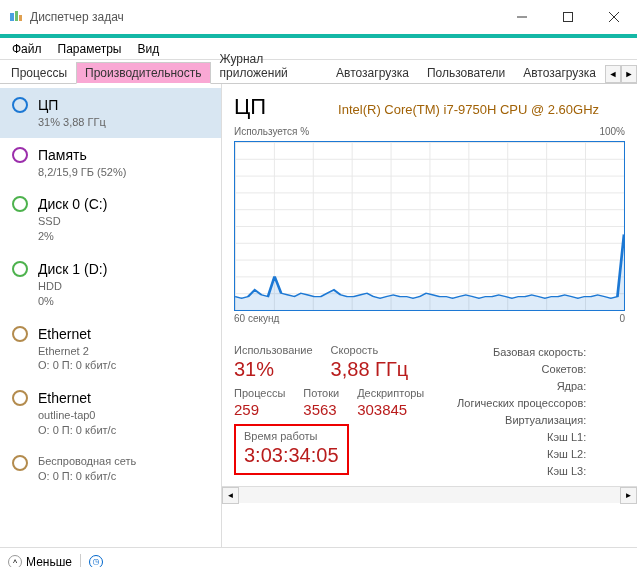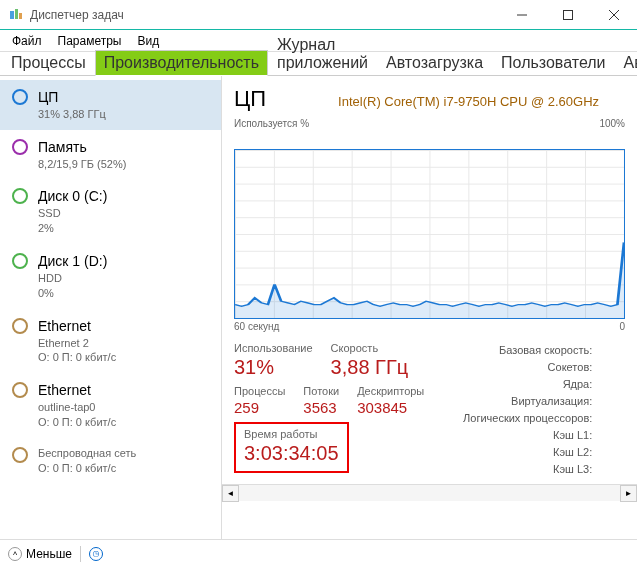--- a/index.html
+++ b/index.html
@@ -1,32 +1,32 @@
 <!DOCTYPE html>
 <html><head>
 <meta charset="utf-8">
 <style>
 * { box-sizing: border-box; margin: 0; padding: 0; font-family: 'Segoe UI', Tahoma, sans-serif; }
 body { background: #fff; width: 637px; height: 567px; overflow: hidden; font-size: 12px; color: #000; }
 
 
-.titlebar { height: 30px; display: flex; align-items: center; padding: 0 0 0 8px; border-bottom: 1px solid #14b8a6; }
+.titlebar { height: 38px; display: flex; align-items: center; padding: 0 0 0 8px; border-bottom: 4px solid #14b8a6; }
 .titlebar .app-icon { width: 16px; height: 16px; margin-right: 6px; }
 .titlebar .title { flex: 1; font-size: 12px; color: #555; }
 .titlebar .win-controls { display: flex; }
 .titlebar .win-btn { width: 46px; height: 30px; display: flex; align-items: center; justify-content: center; color: #333; cursor: default; }
 
 
 .menubar { height: 22px; display: flex; align-items: center; padding: 0 4px; border-bottom: 1px solid #ddd; }
 .menubar .menuitem { padding: 2px 8px; font-size: 12px; cursor: default; }
 
 
 .tabs { display: flex; align-items: flex-end; height: 24px; border-bottom: 1px solid #ccc; position: relative; padding-left: 2px; }
-.tab { padding: 3px 8px; font-size: 16px; border: 1px solid transparent; border-bottom: none; cursor: default; color: #333; position: relative; }
-.tab.active { border: 1px solid #ccc; border-bottom: 1px solid #fff; background: #84cc16; margin-bottom: -1px; }
+.tab { padding: 3px 8px; font-size: 12px; border: 1px solid transparent; border-bottom: none; cursor: default; color: #333; position: relative; }
+.tab.active { border: 1px solid #ccc; border-bottom: 1px solid #fff; background: #f9a8d4; margin-bottom: -1px; }
 .tabscroll { margin-left: auto; display: flex; }
 .tabscroll .arrow { width: 16px; height: 18px; border: 1px solid #ccc; display: flex; align-items: center; justify-content: center; font-size: 9px; background: #f5f5f5; cursor: default; }
 
 
 .body { display: flex; height: 463px; }
 
 
 .sidebar { width: 222px; border-right: 1px solid #ddd; overflow-y: auto; padding-top: 4px; }
 .side-item { display: flex; align-items: flex-start; padding: 8px 6px 8px 12px; cursor: default; }
 .side-item.selected { background: #d8e6f2; }
@@ -38,30 +38,30 @@
 .side-item .txt { display: flex; flex-direction: column; line-height: 1.35; }
 .side-item .name { font-size: 14px; color: #000; }
 .side-item .sub { font-size: 11px; color: #666; }
 
 
 .main { flex: 1; padding: 10px 12px 0 12px; display: flex; flex-direction: column; position: relative; }
 .main-head { display: flex; align-items: baseline; margin-bottom: 6px; }
 .main-head .h1 { font-size: 22px; font-weight: 400; margin-right: 24px; }
 .main-head .model { font-size: 13px; color: #a16207; margin-left: 48px; }
 
-.chart-labels { display: flex; justify-content: space-between; font-size: 10px; color: #666; margin-bottom: 20px; }
+.chart-labels { display: flex; justify-content: space-between; font-size: 10px; color: #666; margin-bottom: 4px; }
 .chart { height: 170px; border: 1px solid #1c78d4; position: relative; background: #fff; }
 .chart-grid { position: absolute; inset: 0; background-image:
   linear-gradient(#e8e8e8 1px, transparent 1px),
   linear-gradient(90deg, #e8e8e8 1px, transparent 1px);
   background-size: 10% 10%; }
 .chart svg { position: absolute; inset: 0; width: 100%; height: 100%; }
-.chart-bottom { display: flex; justify-content: space-between; font-size: 10px; color: #666; margin-top: 2px; margin-bottom: 10px; }
-
-.stats { display: flex; gap: 28px; }
+.chart-bottom { display: flex; justify-content: space-between; font-size: 10px; color: #666; margin-top: 2px; margin-bottom: 20px; }
+
+.stats { display: flex; gap: 22px; }
 .stats-left { display: flex; flex-direction: column; gap: 6px; }
 .stat-row { display: flex; gap: 18px; }
 .stat { display: flex; flex-direction: column; }
 .stat .lab { font-size: 11px; color: #666; margin-bottom: 2px; }
 .stat .val { font-size: 20px; color: #b91c1c; }
 .stat.small .val { font-size: 15px; }
 .highlight { border: 2px solid #e00; padding: 4px 8px 6px 8px; width: fit-content; }
 
 .stats-right { font-size: 11px; color: #555; line-height: 1.55; }
 .stats-right .row { display: flex; }
@@ -246,24 +246,24 @@
         <div class="row">
             <span class="k">Базовая скорость:</span>
           </div>
         <div class="row">
             <span class="k">Сокетов:</span>
           </div>
         <div class="row">
             <span class="k">Ядра:</span>
           </div>
         <div class="row">
+            <span class="k">Логических процессоров:</span>
+          </div>
+        <div class="row">
             <span class="k">Виртуализация:</span>
-          </div>
-        <div class="row">
-            <span class="k">Логических процессоров:</span>
           </div>
         <div class="row">
             <span class="k">Кэш L1:</span>
           </div>
         <div class="row">
             <span class="k">Кэш L2:</span>
           </div>
         <div class="row">
             <span class="k">Кэш L3:</span>
           </div>

